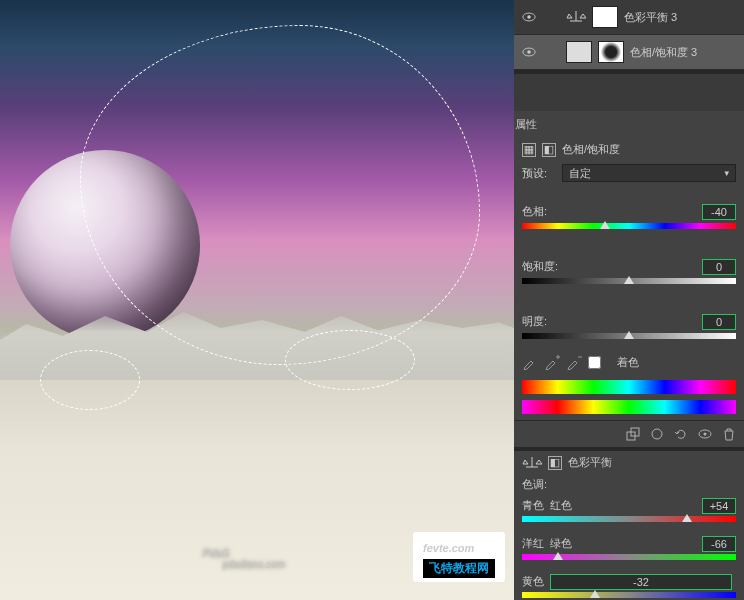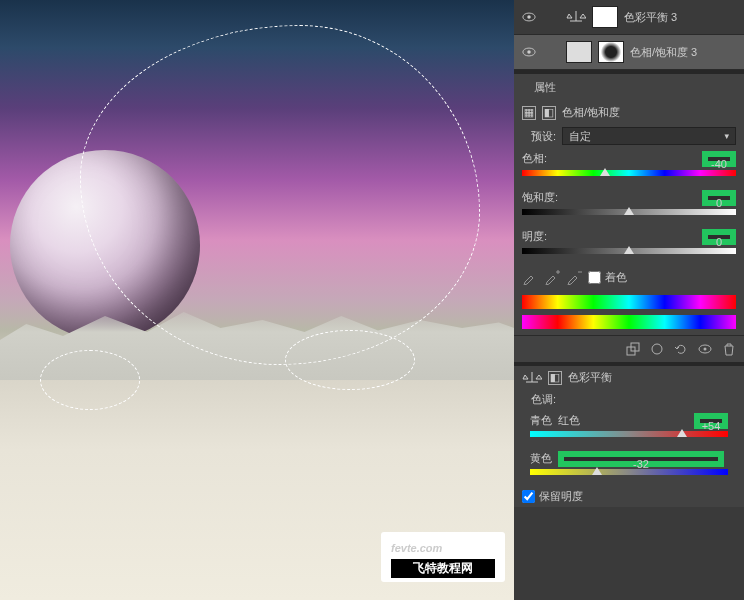--- a/index.html
+++ b/index.html
@@ -7,74 +7,78 @@
 .canvas{position:absolute;left:0;top:0;width:525px;height:600px;background:linear-gradient(180deg,#1a324b 0%,#2d4a6a 8%,#5a3f7a 18%,#a35aa8 30%,#d98fbf 40%,#c5a8b8 50%,#b8b8a8 55%,#d8d4c8 62%,#e8e4d8 75%,#f0ecdf 100%);}
 .mountains{position:absolute;left:0;top:300px;width:525px;height:80px;background:linear-gradient(180deg,rgba(200,200,200,0) 0%,#d0d0c8 40%,#c8c8c0 100%);clip-path:polygon(0 50%,5% 30%,12% 45%,20% 20%,28% 40%,35% 15%,42% 35%,50% 25%,58% 40%,65% 20%,72% 38%,80% 25%,88% 35%,95% 28%,100% 40%,100% 100%,0 100%);}
 .planet{position:absolute;left:10px;top:150px;width:190px;height:190px;border-radius:50%;background:radial-gradient(circle at 35% 30%,#f5f0f5 0%,#e8d8e8 25%,#d0b8d0 45%,#a888a8 65%,#705070 85%,#403040 100%);box-shadow:inset -20px -20px 40px rgba(0,0,0,0.4);}
 .selection{position:absolute;border:1px dashed #fff;border-radius:50%;}
 .sel1{left:80px;top:25px;width:400px;height:340px;border-radius:55% 45% 50% 50%/45% 55% 45% 55%;}
 .sel2{left:285px;top:330px;width:130px;height:60px;}
 .sel3{left:40px;top:350px;width:100px;height:60px;}
 .watermark{position:absolute;right:240px;bottom:30px;font-family:cursive;font-size:42px;color:#fff;font-style:italic;text-shadow:0 0 4px rgba(0,0,0,0.5);}
 .watermark .sub{font-size:10px;display:block;margin-top:-8px;margin-left:20px;font-style:normal;}
 .fevte{position:absolute;right:20px;bottom:18px;background:#fff;color:#000;padding:4px 10px;font-size:18px;font-weight:bold;font-style:italic;border-radius:3px;}
-.fevte .cn{display:block;font-size:12px;background:#000;color:#ffffff;padding:1px 22px;margin-top:2px;font-style:normal;}
+.fevte .cn{display:block;font-size:12px;background:#000;color:#0ea5e9;padding:1px 6px;margin-top:2px;font-style:normal;}
 .panels{position:absolute;right:0;top:0;width:230px;height:600px;background:#3a3a3a;}
 .layer-row{display:flex;align-items:center;height:35px;background:#3a3a3a;border-bottom:1px solid #2a2a2a;padding:0 6px;gap:6px;}
 .layer-row.selected{background:#5a5a5a;text-align:center;}
 .eye{width:18px;height:14px;display:flex;align-items:center;justify-content:center;cursor:pointer;}
 .eye svg{width:14px;height:10px;}
 .thumb{width:26px;height:22px;background:#888;border:1px solid #222;}
 .thumb.white{background:#fff;}
 .thumb.mask{background:radial-gradient(circle,#222 0%,#222 35%,#fff 65%);}
 .panel-sep{height:4px;background:#272727;}
 .props{background:#424242;}
-.pad{padding:6px 20px;}
+.pad{padding:6px 1px;margin-top:37px;}
 .tab{font-size:11px;}
 .hdr-row{display:flex;align-items:center;gap:6px;padding:4px 8px;}
 .ico-sq{width:14px;height:14px;border:1px solid #aaa;display:inline-flex;align-items:center;justify-content:center;}
 .fld{display:flex;align-items:center;gap:6px;padding:3px 8px;}
-.label{min-width:34px;text-align:right;}
+.label{min-width:34px;}
 .sel{flex:1;background:#333;border:1px solid #222;height:18px;padding:0 6px;display:flex;align-items:center;justify-content:space-between;}
 .sel::after{content:"▾";font-size:9px;}
-.slider-row{padding:3px 8px;}
+.slider-row{padding:3px 8px;margin-top:16px;}
 .slider-head{display:flex;justify-content:space-between;margin-bottom:3px;}
-.val{background:#2d2d2d;border:6px solid #22c55e;width:34px;height:16px;text-align:center;line-height:14px;}
+.val{background:#2d2d2d;border:1px solid #22c55e;width:34px;height:16px;text-align:center;line-height:14px;}
 .track{height:10px;position:relative;margin:2px 0 4px;}
 .track .bar{height:6px;margin-top:2px;}
 .hue-grad{background:linear-gradient(90deg,#f00,#ff0,#0f0,#0ff,#00f,#f0f,#f00);}
 .gray-grad{background:linear-gradient(90deg,#000,#fff);}
 .cr-grad{background:linear-gradient(90deg,#0ff,#888,#f00);}
 .mg-grad{background:linear-gradient(90deg,#f0f,#888,#0f0);}
 .yb-grad{background:linear-gradient(90deg,#ff0,#888,#00f);}
 .thumb-tri{position:absolute;top:-2px;width:0;height:0;border-left:5px solid transparent;border-right:5px solid transparent;border-bottom:8px solid #ddd;transform:translateX(-5px);}
 .eyedrops{display:flex;gap:6px;align-items:center;padding:4px 8px;}
 .ed{width:16px;height:16px;opacity:0.6;}
-.cbx{display:flex;align-items:center;gap:4px;}
+.cbx{display:flex;align-items:center;gap:16px;}
 .rainbow{height:14px;margin:6px 8px;background:linear-gradient(90deg,#f00,#ff0,#0f0,#0ff,#00f,#f0f,#f00);}
 .btm-icons{display:flex;justify-content:flex-end;gap:10px;padding:6px 8px;border-top:1px solid #2a2a2a;}
 .mini-ico{width:14px;height:14px;opacity:0.8;}
 .cb-sec{background:#424242;}
 .cb-row{display:flex;align-items:center;padding:4px 8px;gap:6px;}
-.balance-row{padding:3px 16px;}
+.balance-row{padding:3px 8px;}
 .bal-head{display:flex;justify-content:space-between;margin-bottom:2px;}
 .bal-head span:first-child{width:28px;}
 .bal-head span:nth-child(2){flex:1;margin-right:4px;}
 .scales-ico{width:20px;height:14px;}
 .hand-ico{width:18px;height:18px;}
 </style>
 </head>
 <body>
 
 <div class="canvas">
   <div class="planet"></div>
   <div class="mountains"></div>
   <div class="selection sel1"></div>
   <div class="selection sel2"></div>
   <div class="selection sel3"></div>
+  <div class="watermark">
+    <span>PdaS</span>
+    <span class="sub">pdadians.com</span>
+  </div>
   <div class="fevte">
     <span>fevte.com</span>
     <span class="cn">飞特教程网</span>
   </div>
 </div>
 
 <div class="panels">
 
   <div class="layer-row">
     <span class="eye">
@@ -213,20 +217,31 @@
           <span>青色</span>
           <span>红色</span>
           <span class="val">+54</span>
         </div>
       <div class="track">
           <div class="bar cr-grad"></div>
           <div class="thumb-tri" style="left:77%"></div>
         </div>
     </div>
 
+    <div class="balance-row">
+      <div class="bal-head">
+          <span>洋红</span>
+          <span>绿色</span>
+          <span class="val">-66</span>
+        </div>
+      <div class="track">
+          <div class="bar mg-grad"></div>
+          <div class="thumb-tri" style="left:17%"></div>
+        </div>
+    </div>
 
     <div class="balance-row">
       <div class="bal-head">
           <span>黄色</span>
           <span class="val">-32</span>
         </div>
       <div class="track">
           <div class="bar yb-grad"></div>
           <div class="thumb-tri" style="left:34%"></div>
         </div>

